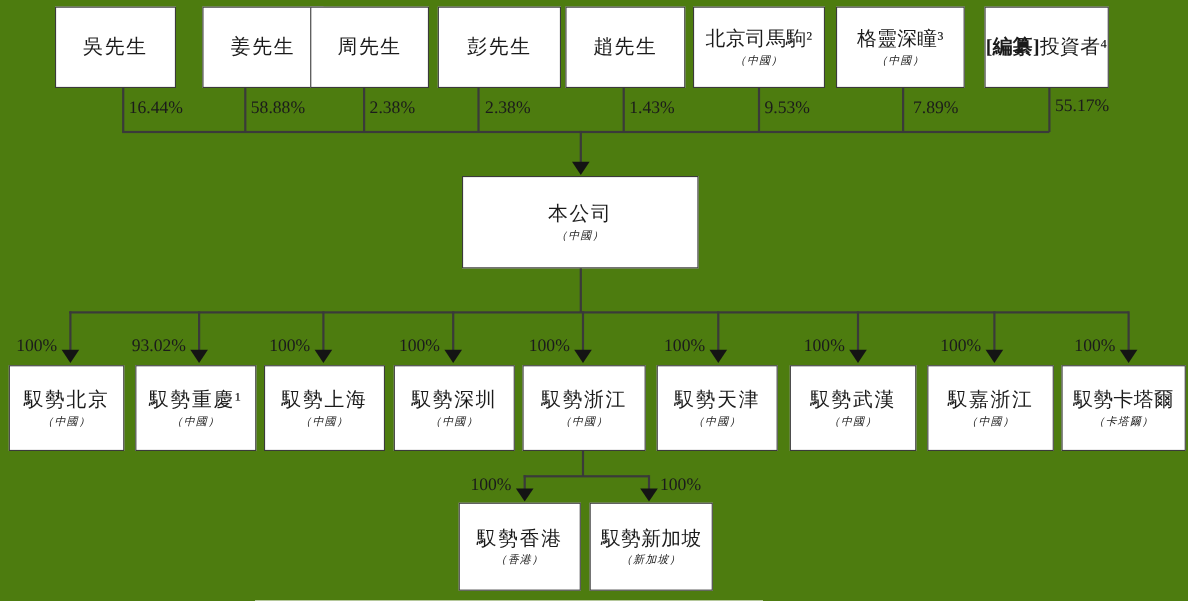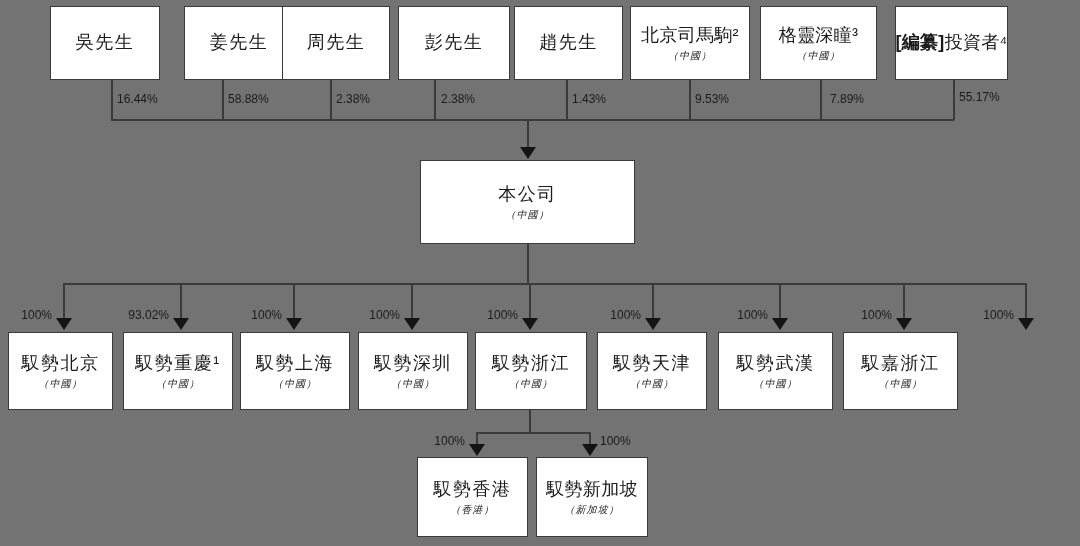--- a/index.html
+++ b/index.html
@@ -1,31 +1,31 @@
 <!DOCTYPE html>
 <html><head>
 <meta charset="utf-8">
 <style>
   html,body { margin:0; padding:0; background:#ffffff; }
   .stage {
-    position:relative; width:1080px; height:546px; background:#737373;
-    font-family:Liberation Sans, sans-serif; color:#1b1b1b;
+    position:relative; width:1080px; height:546px; background:#4d7c0f;
+    font-family:Liberation Serif, serif; color:#1b1b1b;
     overflow:hidden;
   }
   .box {
     position:absolute; box-sizing:border-box; background:#fff;
     border:1.5px solid #3a3a3a;
     display:flex; flex-direction:column; align-items:center; justify-content:center;
     text-align:center; line-height:1.3;
   }
   .nm { font-size:18px; letter-spacing:1.5px; white-space:nowrap; }
   .nm .bold { font-weight:bold; }
   .tight { letter-spacing:0.3px; }
   .rg { font-size:10px; font-style:italic; letter-spacing:1px; margin-top:1px; white-space:nowrap; }
-  .pct { position:absolute; font-size:12px; height:18px; line-height:18px; white-space:nowrap; }
+  .pct { position:absolute; font-size:16px; height:18px; line-height:18px; white-space:nowrap; }
   .pct.r { width:90px; text-align:right; }
   .vl { position:absolute; width:1.5px; background:#3a3a3a; }
   .hl { position:absolute; height:1.5px; background:#3a3a3a; }
   .arr {
     position:absolute; width:0; height:0;
     border-left:8px solid transparent; border-right:8px solid transparent;
     border-top:12px solid #141414;
   }
 </style>
 </head>
@@ -144,20 +144,24 @@
     <div class="rg">（中國）</div>
   </div>
   <div class="box" style="left:718px;top:332px;width:115px;height:78px">
     <div class="nm">馭勢武漢</div>
     <div class="rg">（中國）</div>
   </div>
   <div class="box" style="left:843px;top:332px;width:115px;height:78px">
     <div class="nm">馭嘉浙江</div>
     <div class="rg">（中國）</div>
   </div>
+  <div class="box" style="left:965px;top:332px;width:113px;height:78px">
+    <div class="nm tight">馭勢卡塔爾</div>
+    <div class="rg">（卡塔爾）</div>
+  </div>
 
   <div class="vl" style="left:529px;top:410px;height:23px"></div>
   <div class="hl" style="left:476px;top:432px;width:114px"></div>
   <div class="vl" style="left:476px;top:432px;height:13px"></div>
   <div class="arr" style="left:469px;top:444px"></div>
   <div class="vl" style="left:589px;top:432px;height:13px"></div>
   <div class="arr" style="left:582px;top:444px"></div>
 
   <span class="pct r" style="left:375px;top:432px">100%</span>
   <span class="pct" style="left:600px;top:432px">100%</span>

